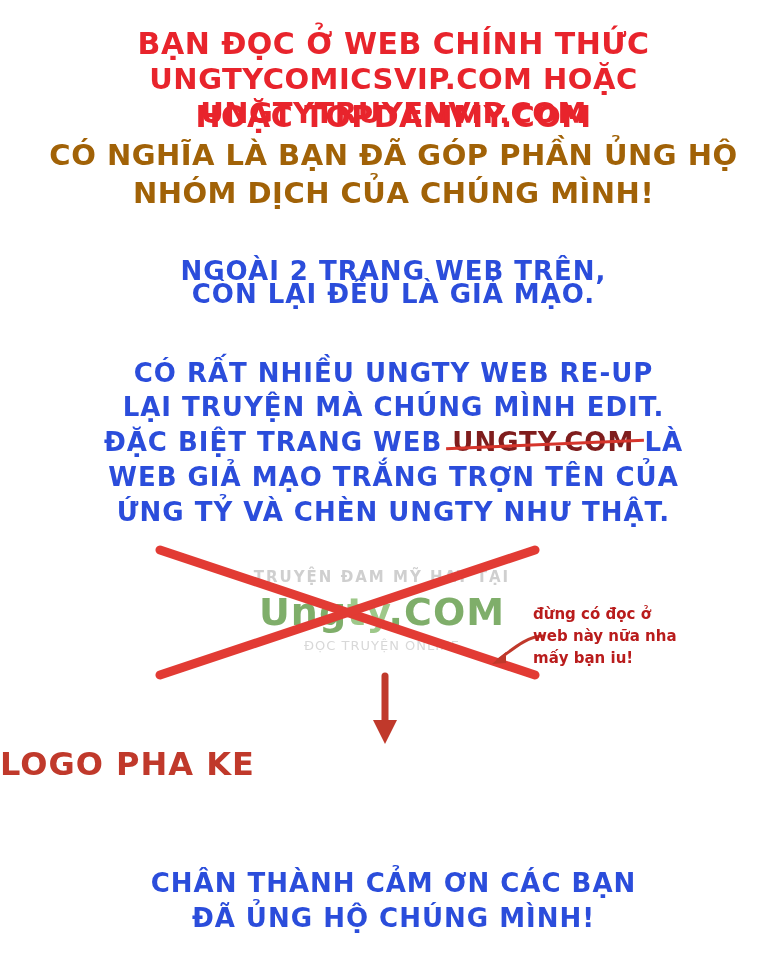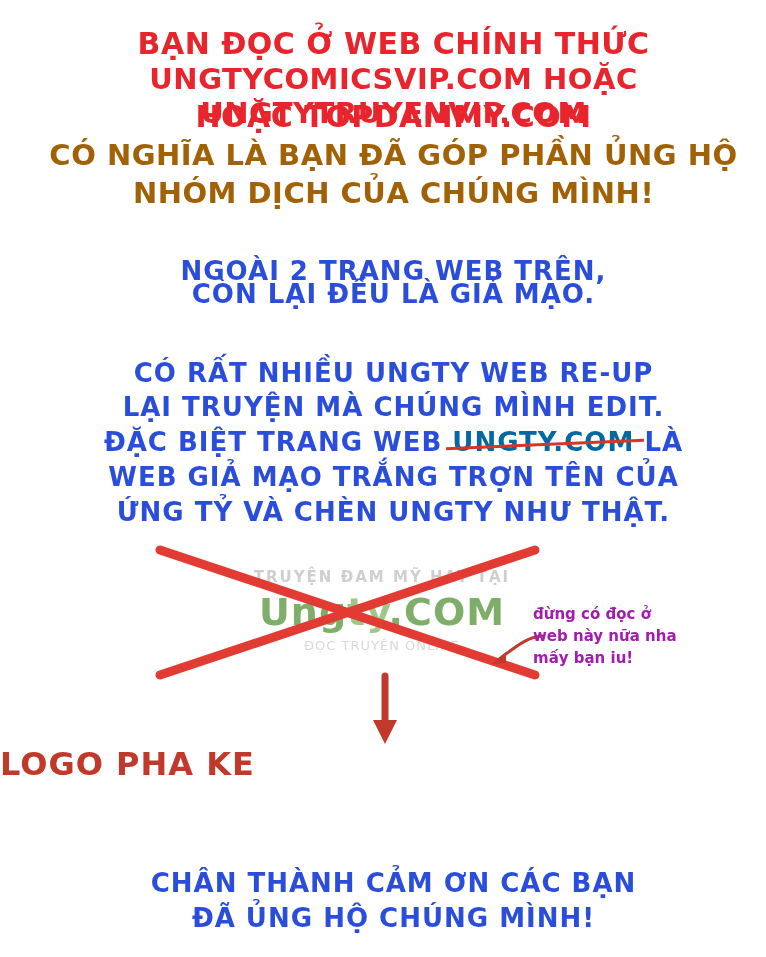--- a/index.html
+++ b/index.html
@@ -44,21 +44,21 @@
   }
   .l1 { font-size: 30px; }
   .l2 { font-size: 29px; }
   .l3 { font-size: 30px; }
   .l4 { font-size: 29px; }
   .l5 { font-size: 29px; }
   .body-line { font-size: 26px; }
   .strike-word {
     position: relative;
     display: inline-block;
-    color: #0369a1;
+    color: #7f1d1d;
   }
   .strike-word::after {
     content: "";
     position: absolute;
     left: -6px;
     right: -10px;
     top: 52%;
     height: 3px;
     background: #d6352c;
     transform: rotate(-2.5deg);
@@ -116,21 +116,21 @@
     left: 330px;
     top: 672px;
     width: 110px;
     height: 80px;
   }
   .note {
     position: absolute;
     left: 533px;
     top: 604px;
     width: 190px;
-    color: #a21caf;
+    color: #b91c1c;
     font-size: 15px;
     line-height: 1.45;
     font-weight: bold;
     font-family: "DejaVu Sans", sans-serif;
   }
   .note-arrow {
     position: absolute;
     left: 488px;
     top: 630px;
     width: 60px;

